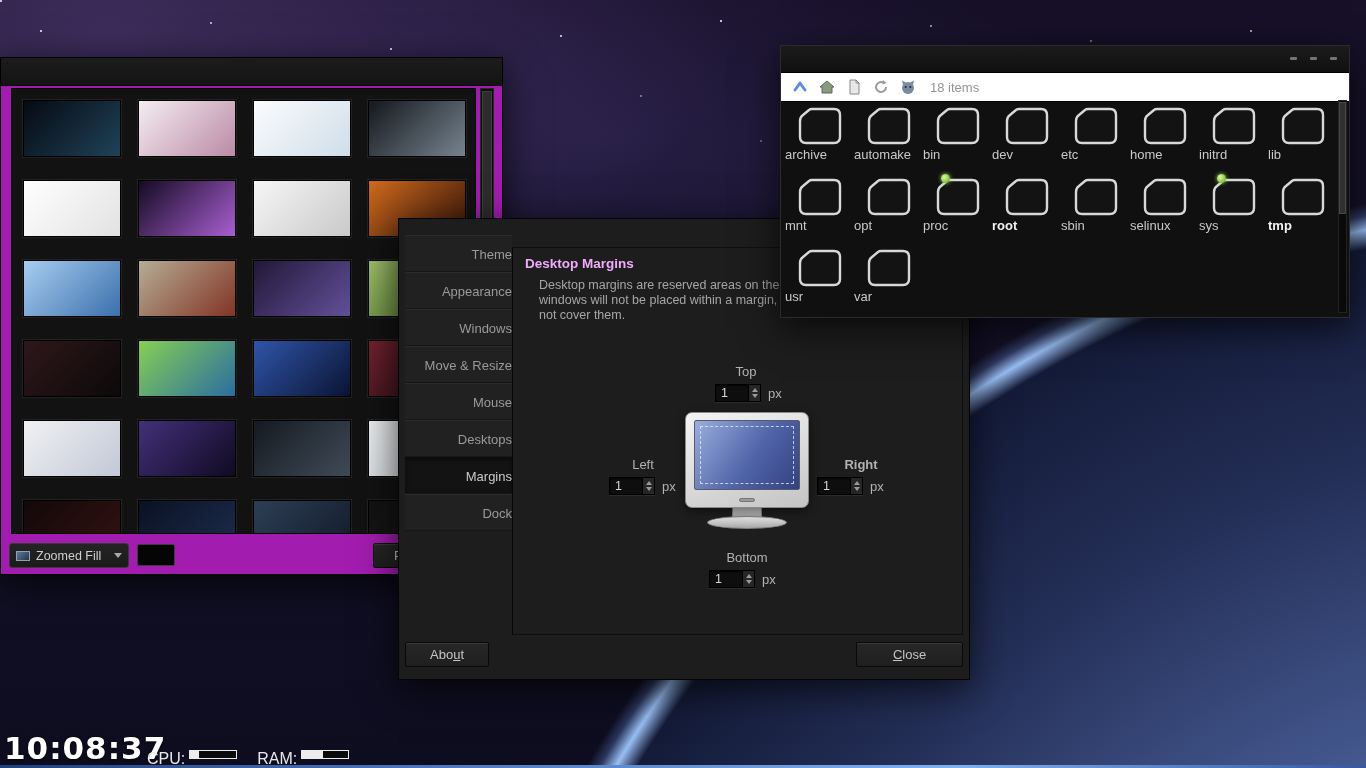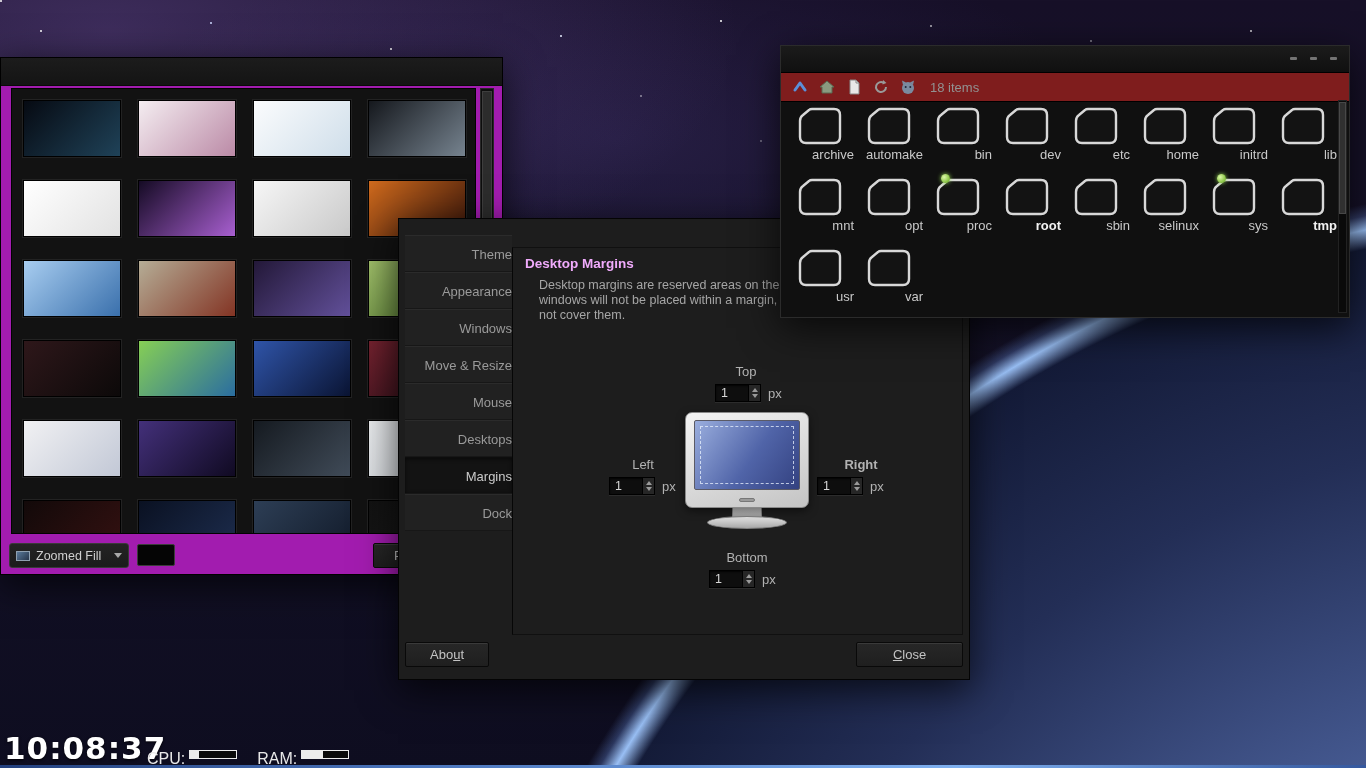--- a/index.html
+++ b/index.html
@@ -74,25 +74,25 @@
   .mon-base { width:80px; height:13px; margin:-2px auto 0; background:linear-gradient(#e2e2e2,#a8a8a8); border:1px solid #808080; border-radius:50%; }
 
   .about-btn { position:absolute; left:6px; bottom:12px; width:84px; height:25px; }
   .close-btn { position:absolute; right:6px; bottom:12px; width:107px; height:25px; }
 
   
   .win-fm { left:780px; top:45px; width:570px; height:273px; background:#101010; border:1px solid #2b2b2b; z-index:30; }
   .fm-titlebar { position:absolute; left:0; top:0; right:0; height:26px; background:linear-gradient(#1b1b1b,#101010); }
   .fm-wbtns { position:absolute; right:12px; top:11px; display:flex; gap:13px; }
   .fm-wbtn { width:7px; height:3px; background:#737373; border-radius:1px; cursor:pointer; }
-  .fm-toolbar { position:absolute; left:0; top:26px; right:0; height:30px; background:#7f1d1d; border-top:1px solid #000; border-bottom:1px solid #000; display:flex; align-items:center; gap:9px; padding-left:10px; }
+  .fm-toolbar { position:absolute; left:0; top:26px; right:0; height:30px; background:#ffffff; border-top:1px solid #000; border-bottom:1px solid #000; display:flex; align-items:center; gap:9px; padding-left:10px; }
   .tb-icon { width:18px; height:18px; display:flex; align-items:center; justify-content:center; cursor:pointer; }
   .fm-status { font-size:13px; color:#929292; margin-left:4px; }
   .folder-grid { position:absolute; left:4px; top:58px; width:552px; display:grid; grid-template-columns:repeat(8,69px); grid-auto-rows:71px; }
-  .fcell { position:relative; text-align:right; cursor:pointer; }
+  .fcell { position:relative; text-align:left; cursor:pointer; }
   .ficon { position:relative; margin:2px auto 0; width:46px; height:40px; }
   .badge { position:absolute; left:6px; top:-3px; width:9px; height:9px; border-radius:50%;
     background:radial-gradient(circle at 35% 35%, #dcf8a8, #8ec84a 60%, #578a1e); box-shadow:0 0 4px rgba(160,230,90,.9); }
   .fname { margin-top:1px; font-size:13px; color:#c9c9c9; }
   .fname.bold { font-weight:bold; color:#f2f2f2; }
   .fm-scroll { position:absolute; right:2px; top:54px; bottom:4px; width:9px; background:#0a0a0a; border:1px solid #222; }
   .fm-scroll-thumb { position:absolute; left:0; right:0; top:1px; height:112px; background:#303030; border:1px solid #484848; }
 
   
   .clock { position:absolute; left:4px; top:730px; z-index:6; font-size:31px; font-weight:bold; color:#ffffff; letter-spacing:1px; text-shadow:0 1px 3px rgba(0,0,0,.85); font-family:"DejaVu Sans","Liberation Sans",sans-serif; }

